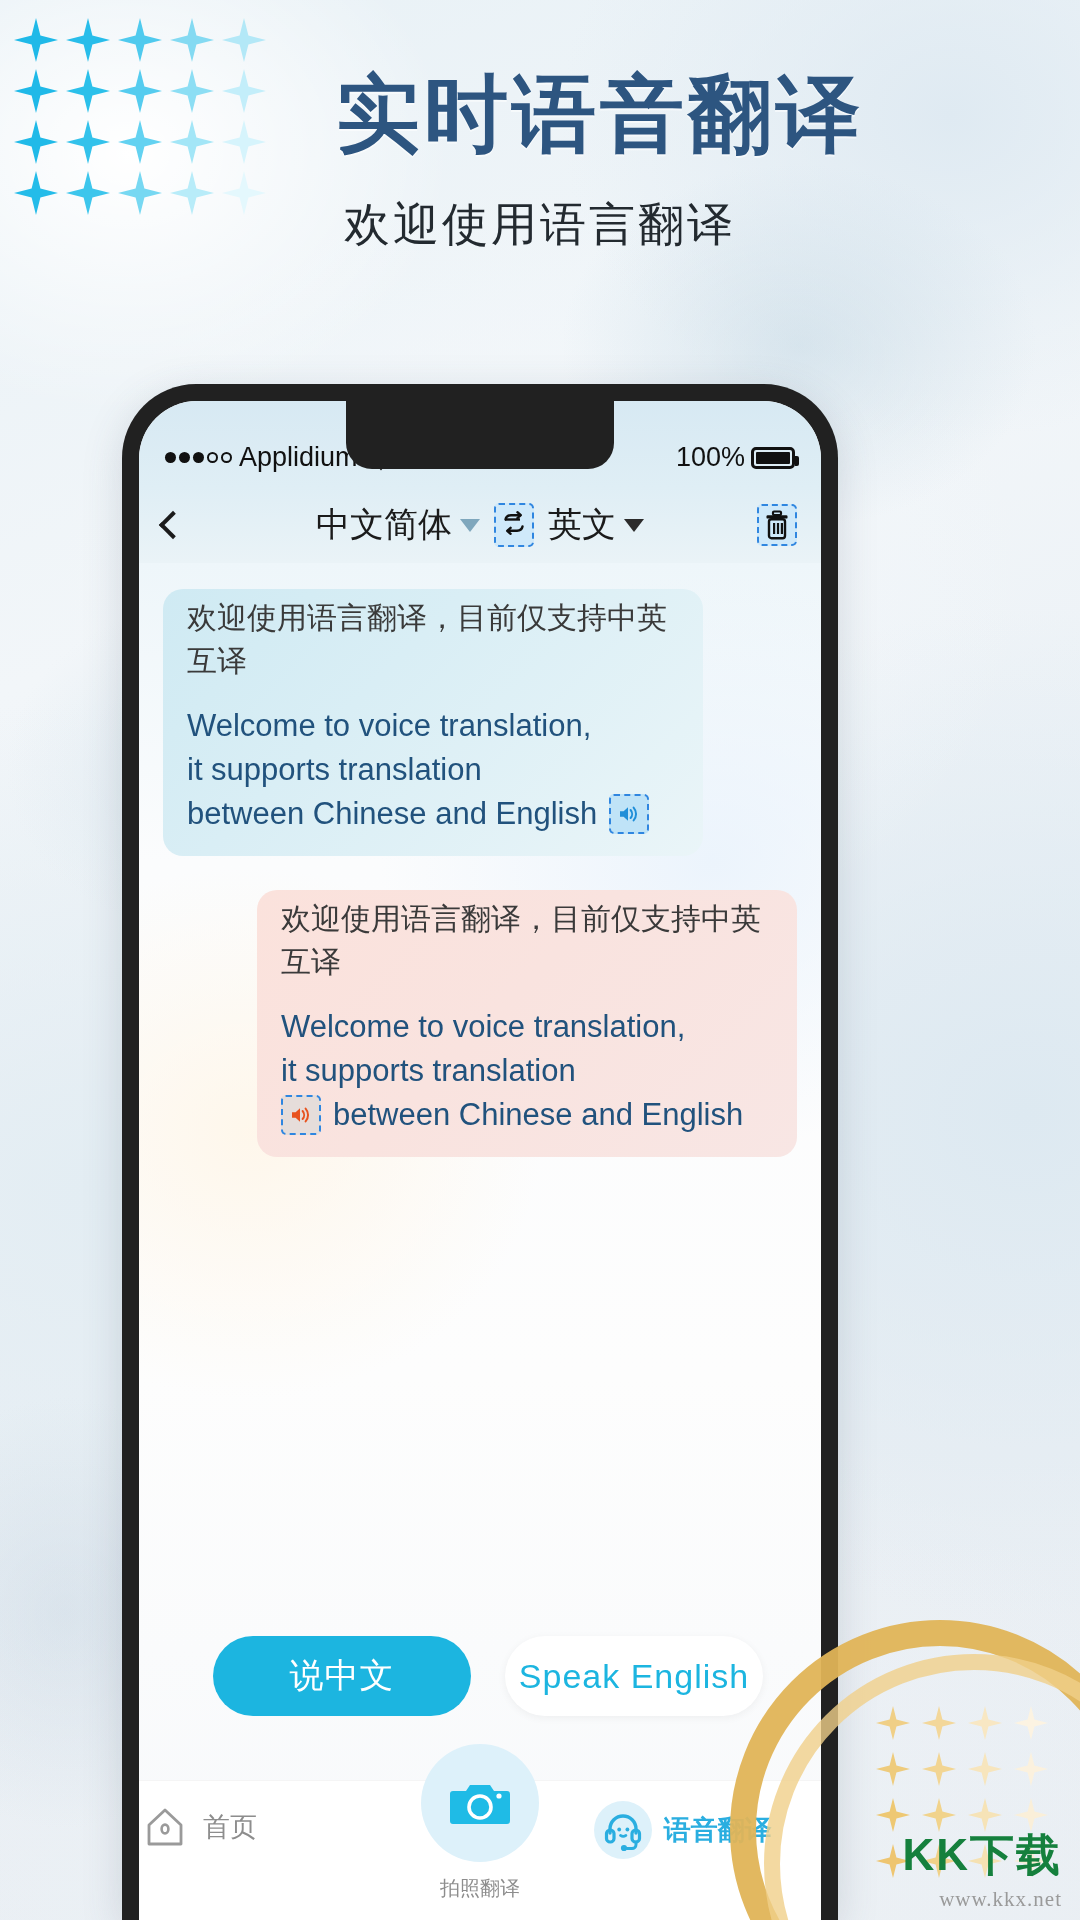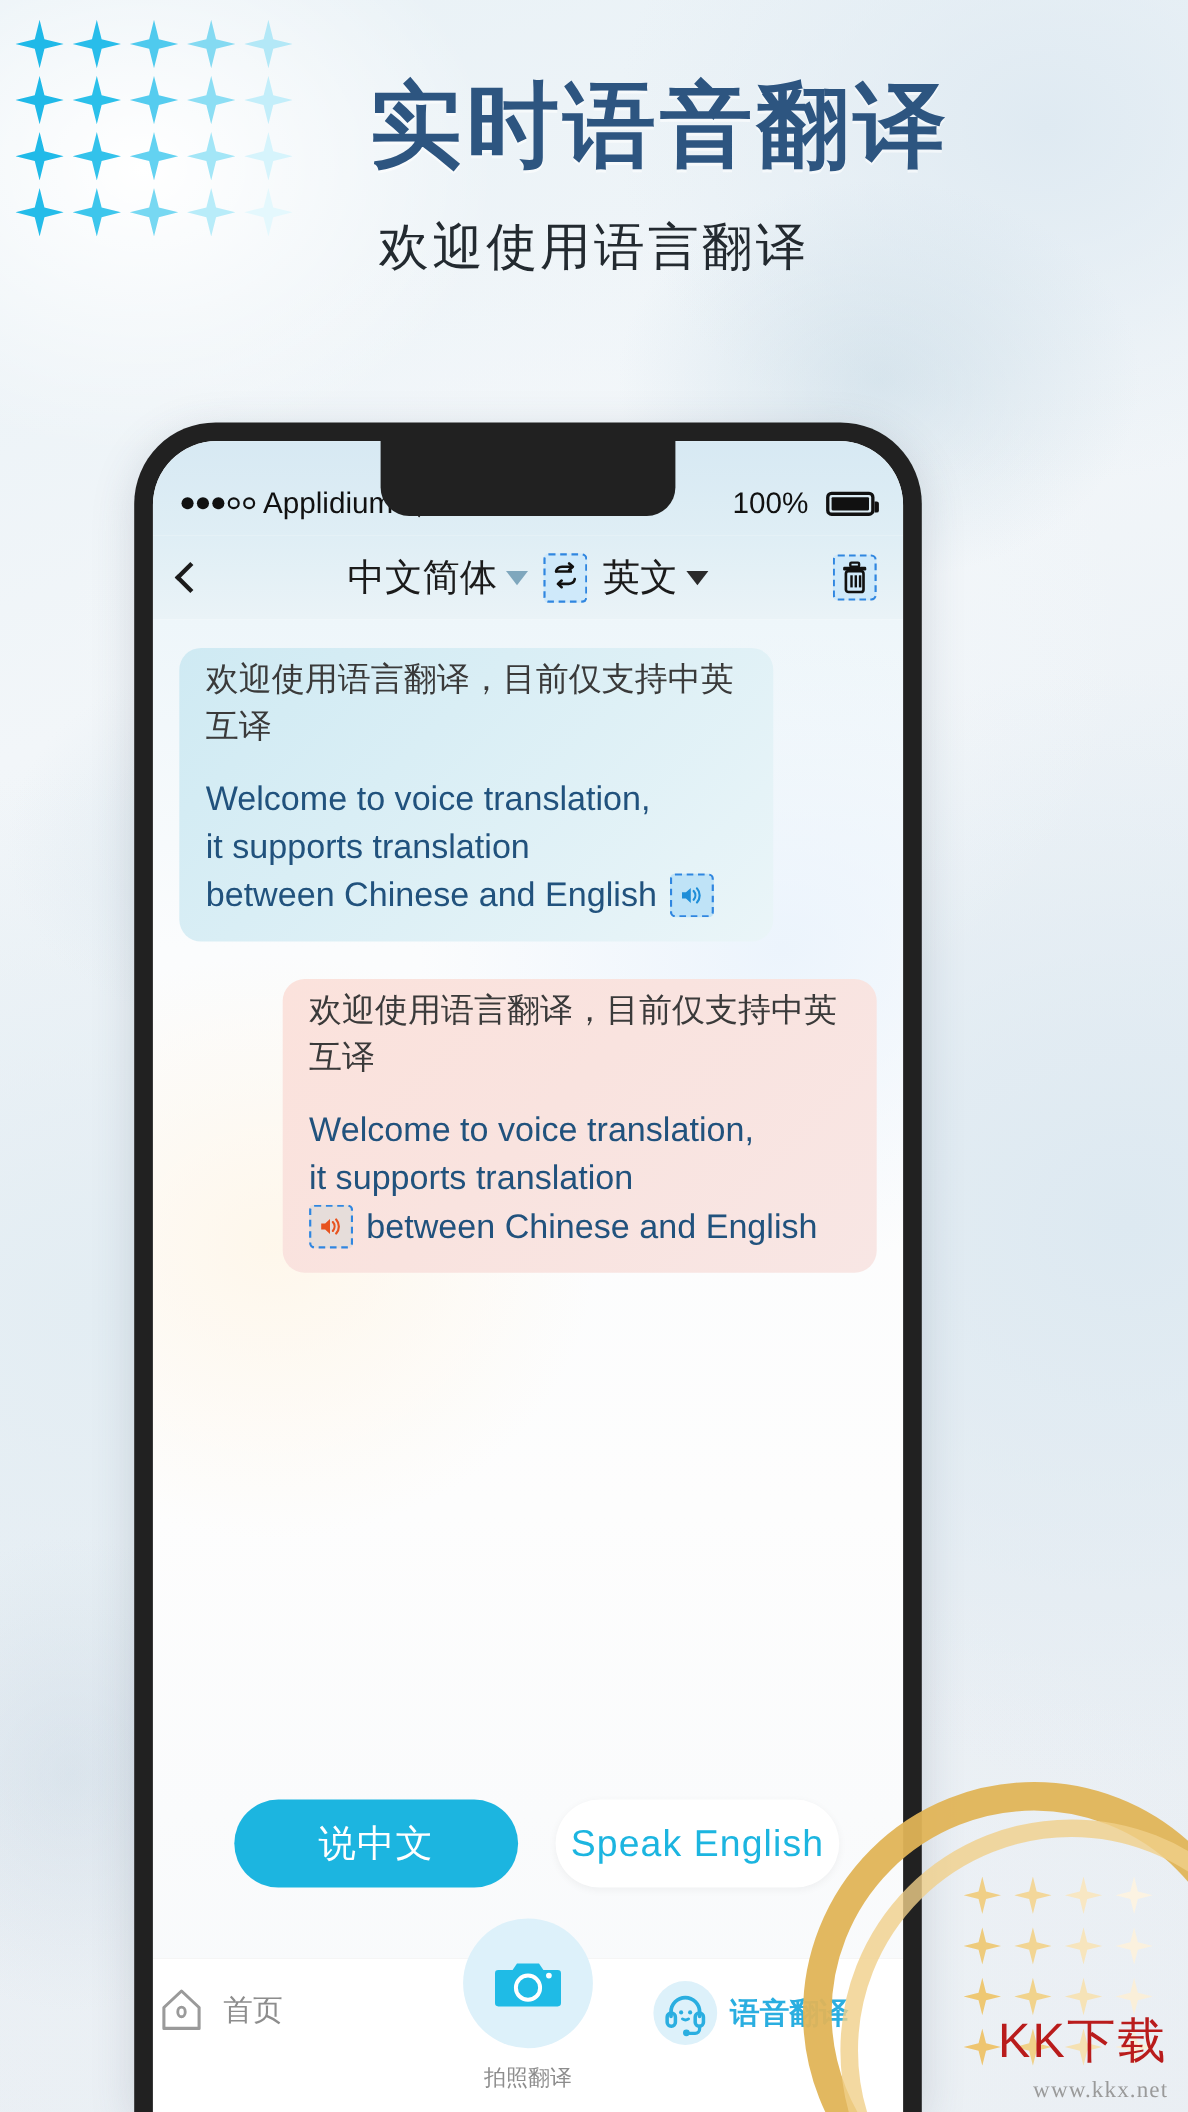--- a/index.html
+++ b/index.html
@@ -87,21 +87,21 @@
     font-size:27px; color:#111; font-weight:500;
     background:linear-gradient(180deg,#d7e9f3 0%,#dfeef5 100%);
   }
   .sb-left{ display:flex; align-items:center; gap:7px; }
   .dots{ display:flex; align-items:center; gap:3px; }
   .dots b{ width:11px;height:11px;border-radius:50%;background:#111;display:block; }
   .dots b.hollow{ background:transparent; border:2px solid #111; width:11px;height:11px; }
   .carrier{ font-size:27px; }
   .wifi{ width:26px;height:20px; position:relative; margin-left:3px; }
   .sb-time{ position:absolute; left:50%; transform:translateX(-50%); bottom:14px; font-size:27px; }
-  .sb-right{ display:flex; align-items:center; gap:16px; }
+  .sb-right{ display:flex; align-items:center; gap:6px; }
   .battery{ width:44px;height:22px;border:3px solid #111;border-radius:5px;position:relative;padding:2px; }
   .battery i{ display:block; height:100%; background:#111; border-radius:1px; }
   .battery::after{ content:""; position:absolute; right:-7px; top:6px; width:4px;height:10px;background:#111;border-radius:0 2px 2px 0; }
 
   
   .navbar{
     flex:0 0 76px; display:flex; align-items:center;
     padding:0 24px; gap:0;
     background:linear-gradient(180deg,#dfeef5 0%,#eaf3f7 100%);
     position:relative;
@@ -218,21 +218,21 @@
   .gspark{ width:34px;height:34px; }
   .gspark i{
     display:block; width:100%; height:100%; background:currentColor;
     clip-path:polygon(50% 0%, 60% 40%, 100% 50%, 60% 60%, 50% 100%, 40% 60%, 0% 50%, 40% 40%);
   }
 
   .watermark{
     position:absolute; right:18px; bottom:8px; z-index:14;
     text-align:right; color:#8c8c8c;
   }
-  .wm-main{ font-size:44px; font-weight:normal; color:#b91c1c; letter-spacing:2px; }
+  .wm-main{ font-size:44px; font-weight:bold; color:#15803d; letter-spacing:2px; }
   .wm-sub{ font-size:21px; color:#9a9a9a; letter-spacing:1px; margin-top:2px;font-family:Liberation Serif, serif; }
 </style>
 </head>
 <body>
 
 <div class="poster-bg"></div>
 
 <div class="sparkle-grid">
   <span class="spark" style="color:#1fb9e8">
       <i></i>

